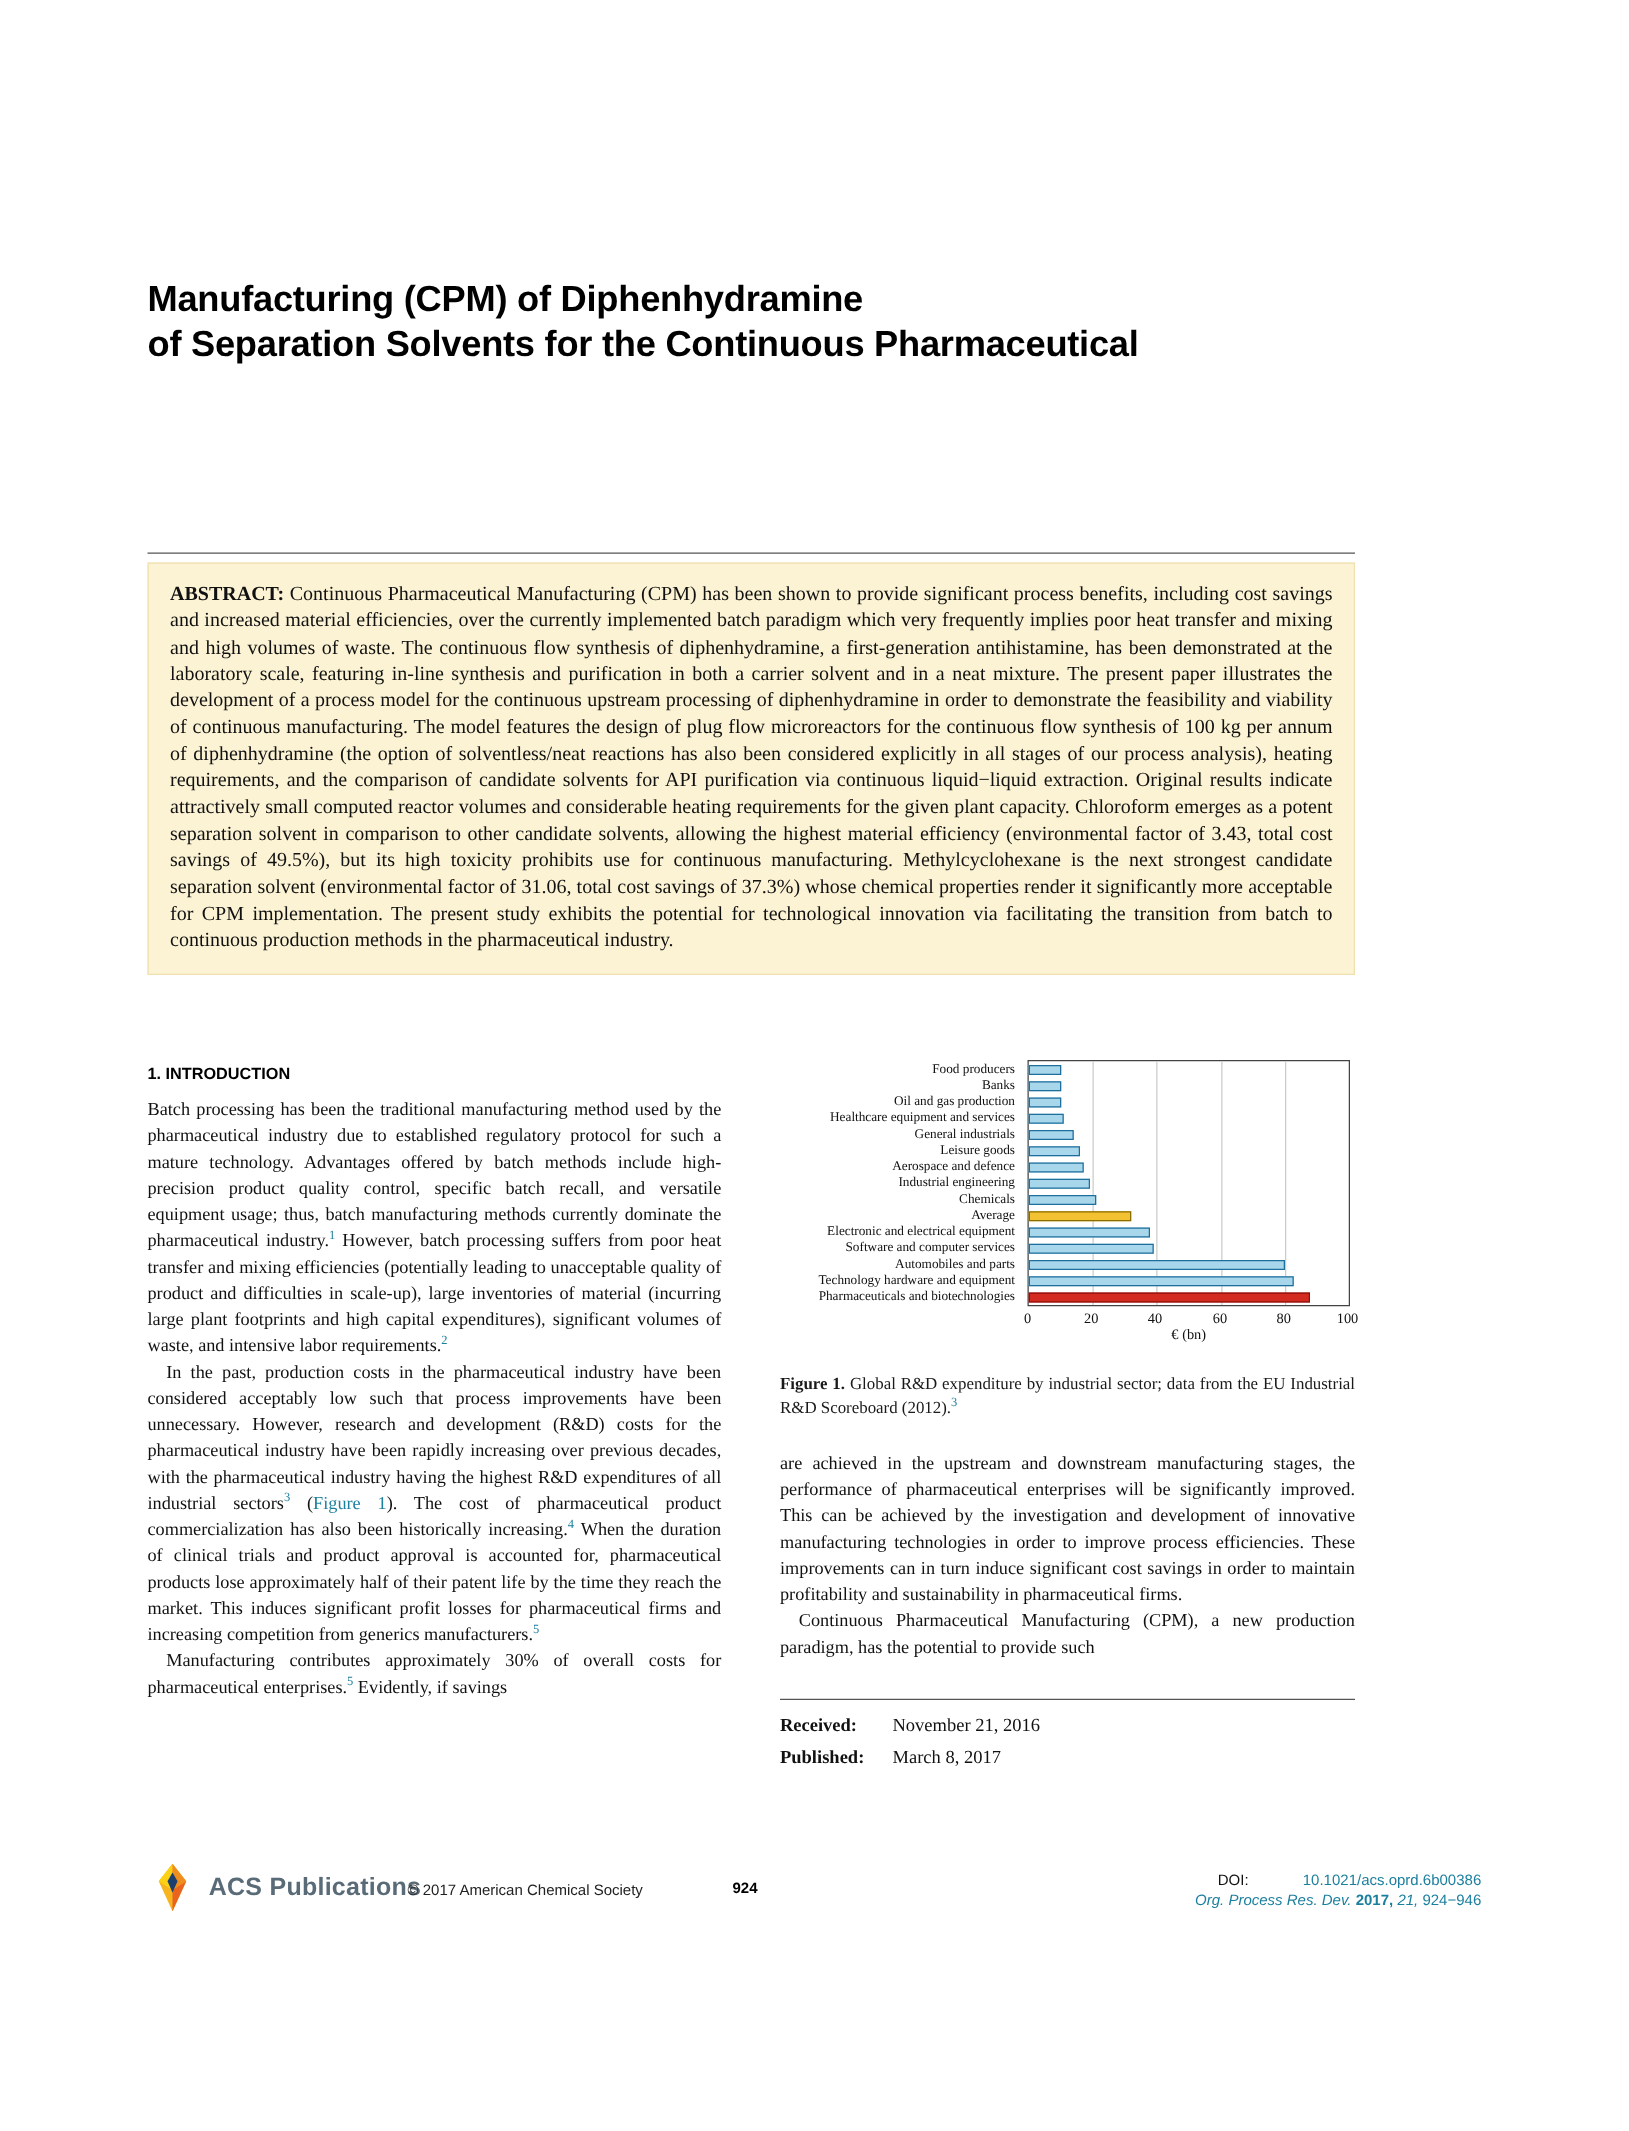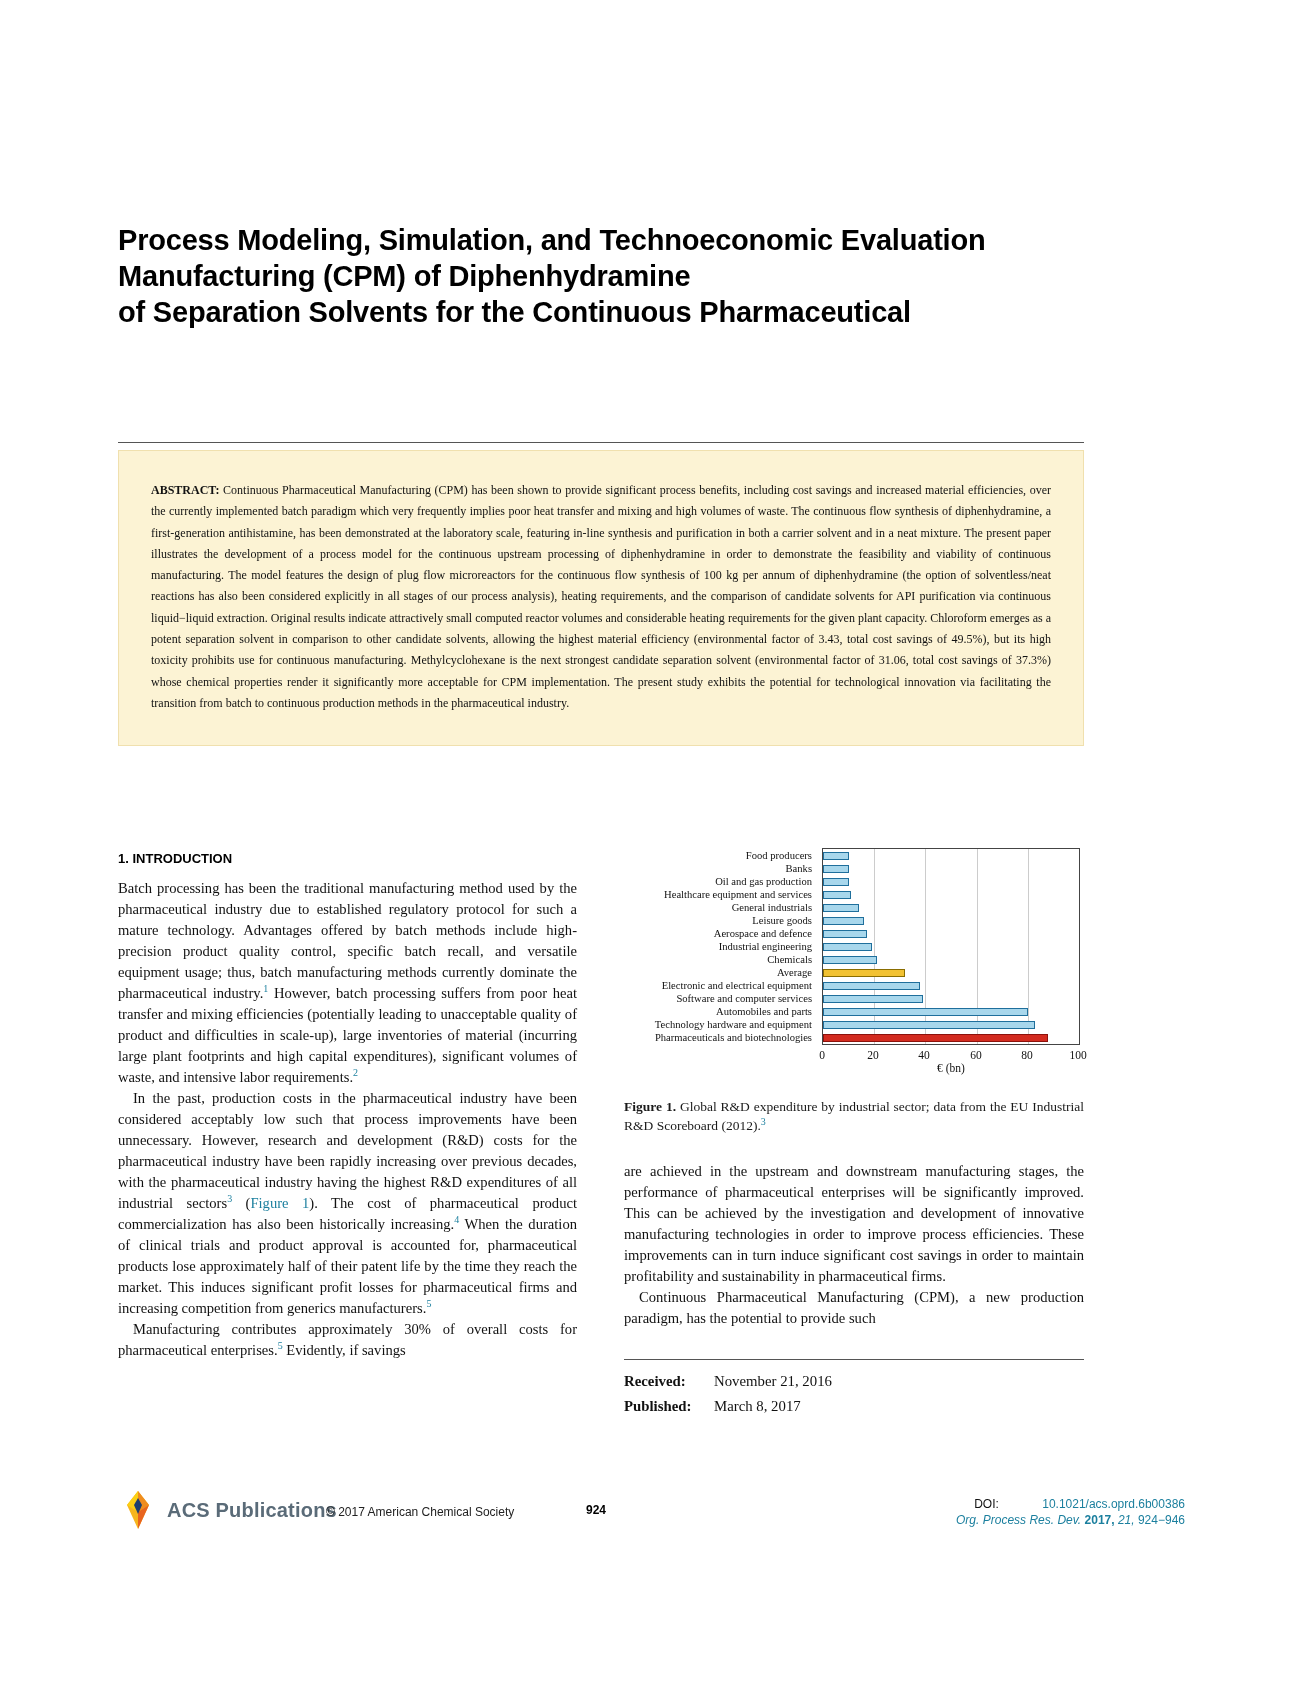--- a/index.html
+++ b/index.html
@@ -34,21 +34,21 @@
   .corr-mark{color:var(--link);text-decoration:none;font-size:18px;}
   .orcid{display:inline-block;width:15px;height:15px;border-radius:50%;background:#a6ce39;color:#fff;
          font-family:"Liberation Sans", sans-serif;font-size:8.5px;font-weight:bold;text-align:center;
          line-height:15px;margin-left:4px;vertical-align:2px;}
   .affiliation{margin-top:15px;font-size:15.3px;line-height:21px;width:945px;}
 
   
   .rule-abstract{position:absolute;top:442px;left:118px;width:966px;height:1px;background:#555;}
   .abstract-box{position:absolute;top:450px;left:118px;width:966px;box-sizing:border-box;
                 background:var(--cream);border:1px solid #f0e0ae;padding:14px 17px 16px 17px;}
-  .abstract-box p{margin:15px;font-size:12px;line-height:21.3px;text-align:justify;}
+  .abstract-box p{margin:0;font-size:16px;line-height:21.3px;text-align:justify;}
   .ab-label{font-weight:bold;}
 
   
   .columns{position:absolute;top:843px;left:118px;width:966px;display:flex;gap:47px;}
   .col-left{width:459px;}
   .col-right{width:460px;}
   .sec-heading{font-family:"Liberation Sans", sans-serif;font-size:13px;font-weight:bold;
                margin:8px 0 12px 0;color:#000;}
   p.body{margin:0;font-size:14.6px;line-height:21px;text-align:justify;}
   p.body.indent{text-indent:15px;}
@@ -92,21 +92,20 @@
   .citation .v{font-style:italic;text-align:center;}
 </style>
 </head>
 <body>
 
 <div class="page">
 
 
   <section class="title-block">
     <h1 class="title">
-        <span>Process Modeling, Simulation, and Technoeconomic Evaluation</span>
         <span>Manufacturing (CPM) of Diphenhydramine</span>
         <span>of Separation Solvents for the Continuous Pharmaceutical</span>
       </h1>
   </section>
 
   <div class="rule-abstract"></div>
 
   <section class="abstract-box">
     <p><span class="ab-label">ABSTRACT:</span><span> Continuous Pharmaceutical Manufacturing (CPM) has been shown to provide significant process benefits, including cost savings and increased material efficiencies, over the currently implemented batch paradigm which very frequently implies poor heat transfer and mixing and high volumes of waste. The continuous flow synthesis of diphenhydramine, a first-generation antihistamine, has been demonstrated at the laboratory scale, featuring in-line synthesis and purification in both a carrier solvent and in a neat mixture. The present paper illustrates the development of a process model for the continuous upstream processing of diphenhydramine in order to demonstrate the feasibility and viability of continuous manufacturing. The model features the design of plug flow microreactors for the continuous flow synthesis of 100 kg per annum of diphenhydramine (the option of solventless/neat reactions has also been considered explicitly in all stages of our process analysis), heating requirements, and the comparison of candidate solvents for API purification via continuous liquid−liquid extraction. Original results indicate attractively small computed reactor volumes and considerable heating requirements for the given plant capacity. Chloroform emerges as a potent separation solvent in comparison to other candidate solvents, allowing the highest material efficiency (environmental factor of 3.43, total cost savings of 49.5%), but its high toxicity prohibits use for continuous manufacturing. Methylcyclohexane is the next strongest candidate separation solvent (environmental factor of 31.06, total cost savings of 37.3%) whose chemical properties render it significantly more acceptable for CPM implementation. The present study exhibits the potential for technological innovation via facilitating the transition from batch to continuous production methods in the pharmaceutical industry.</span></p>
   </section>

